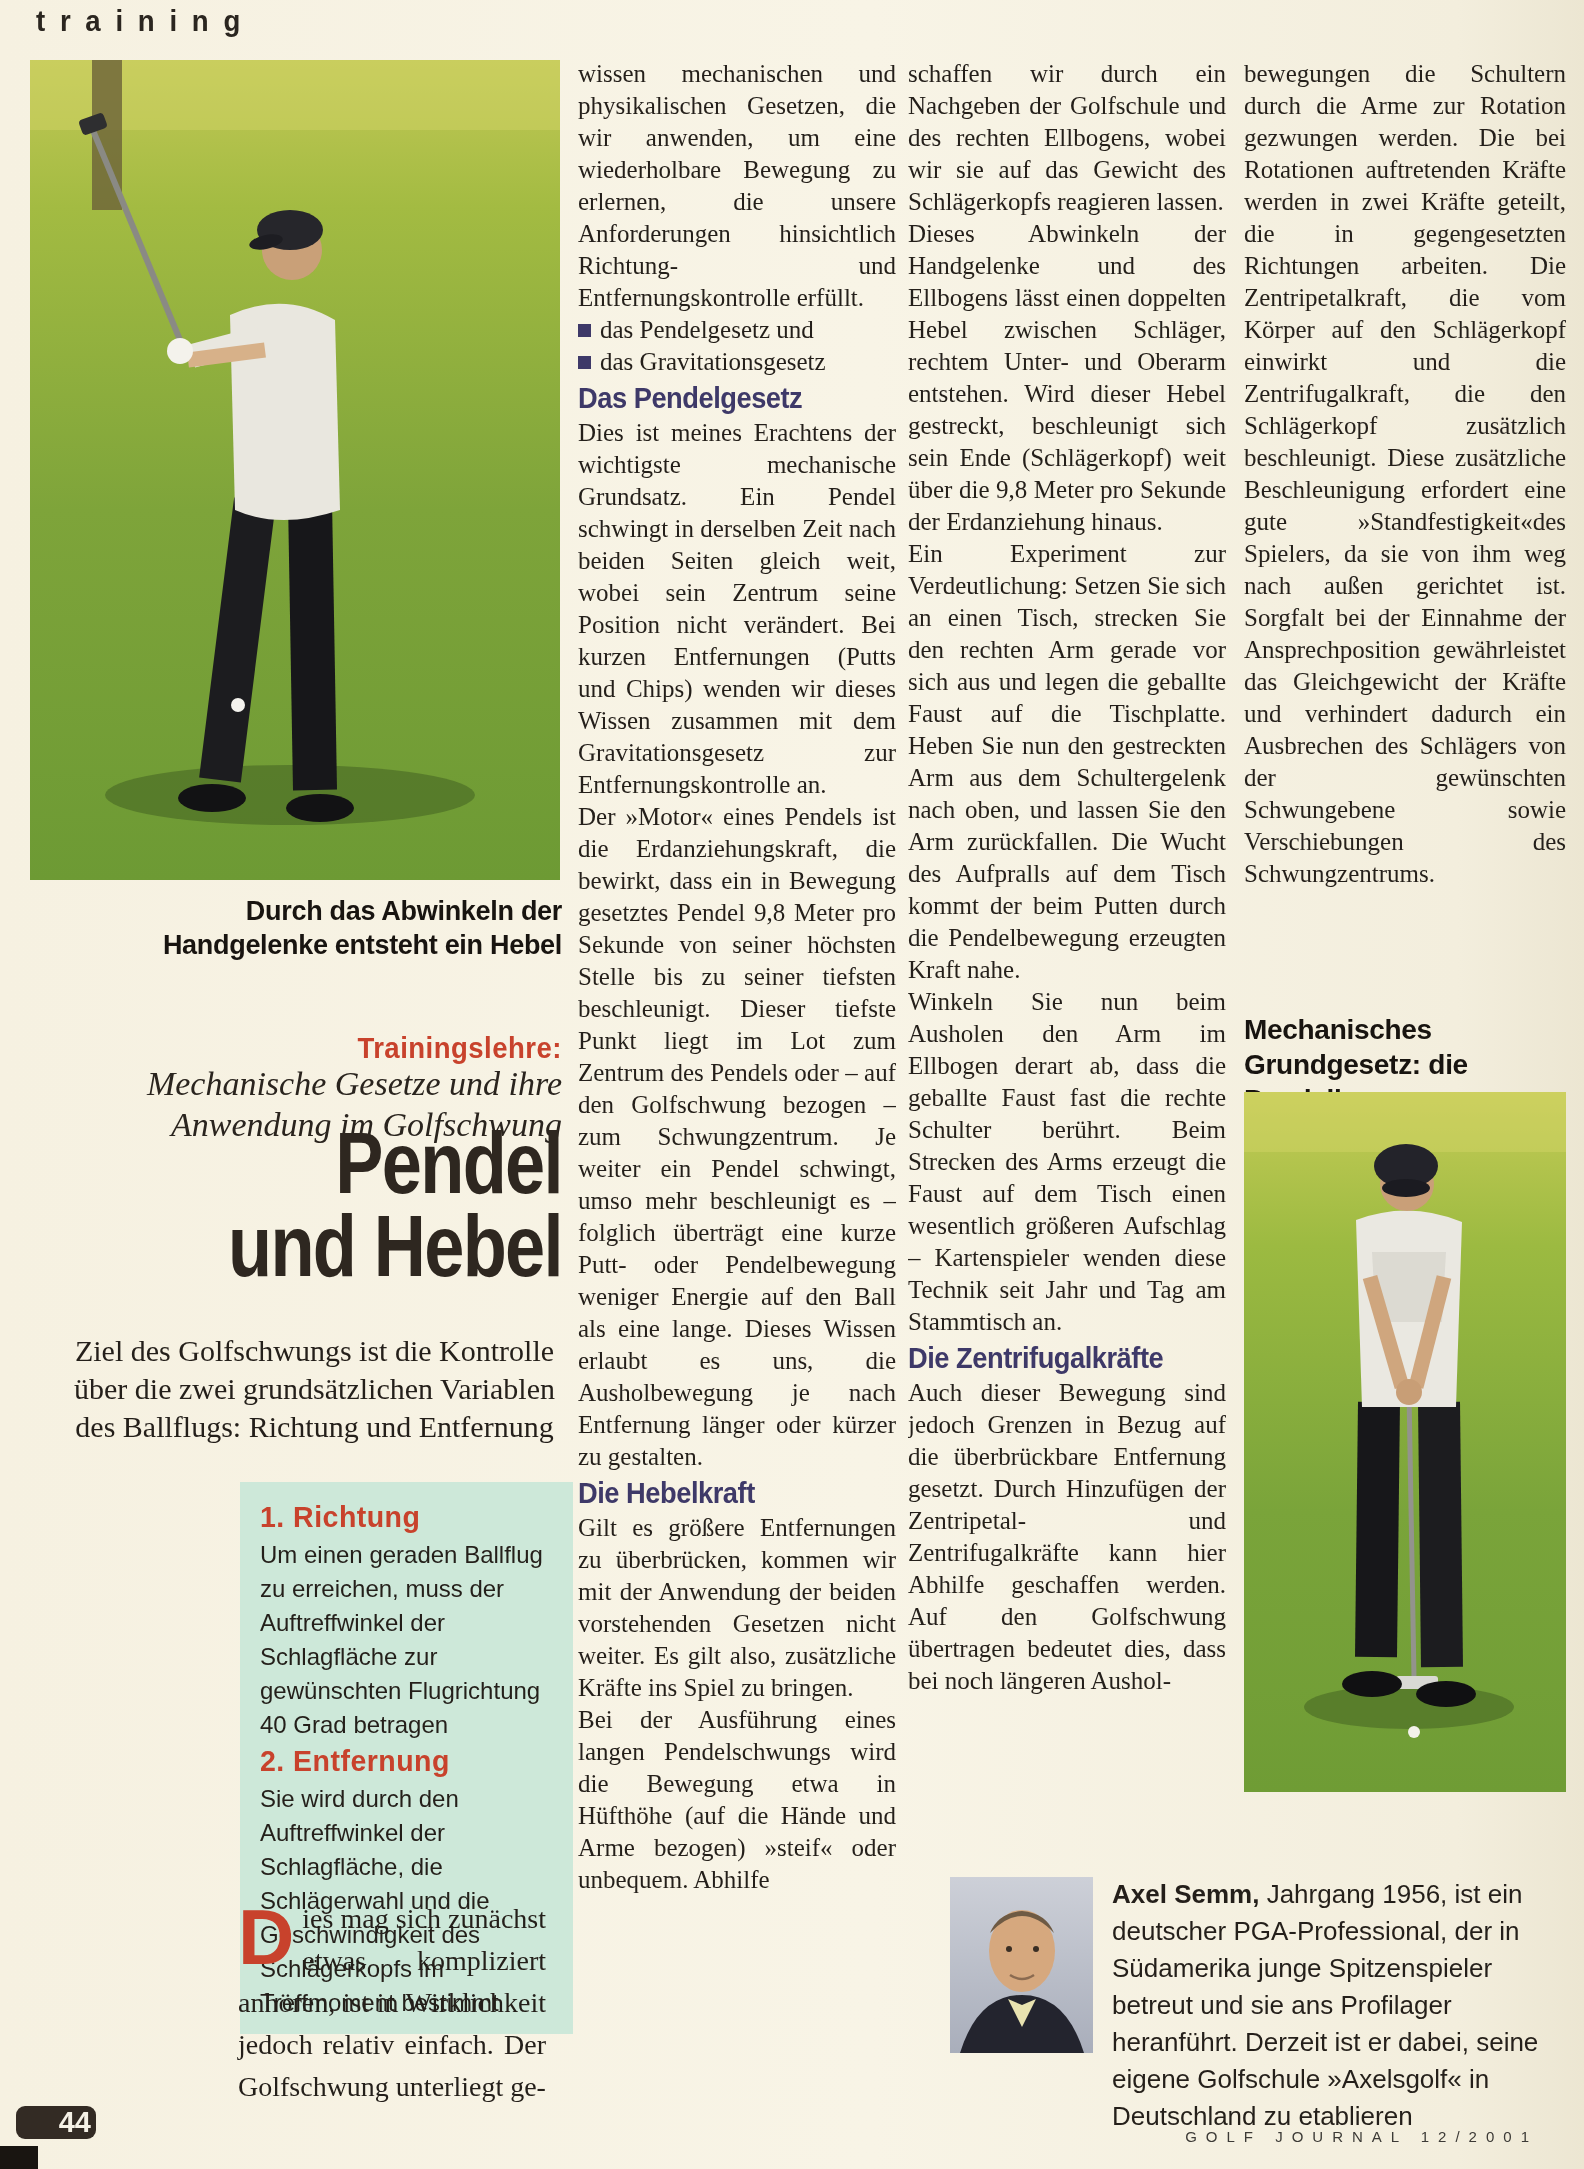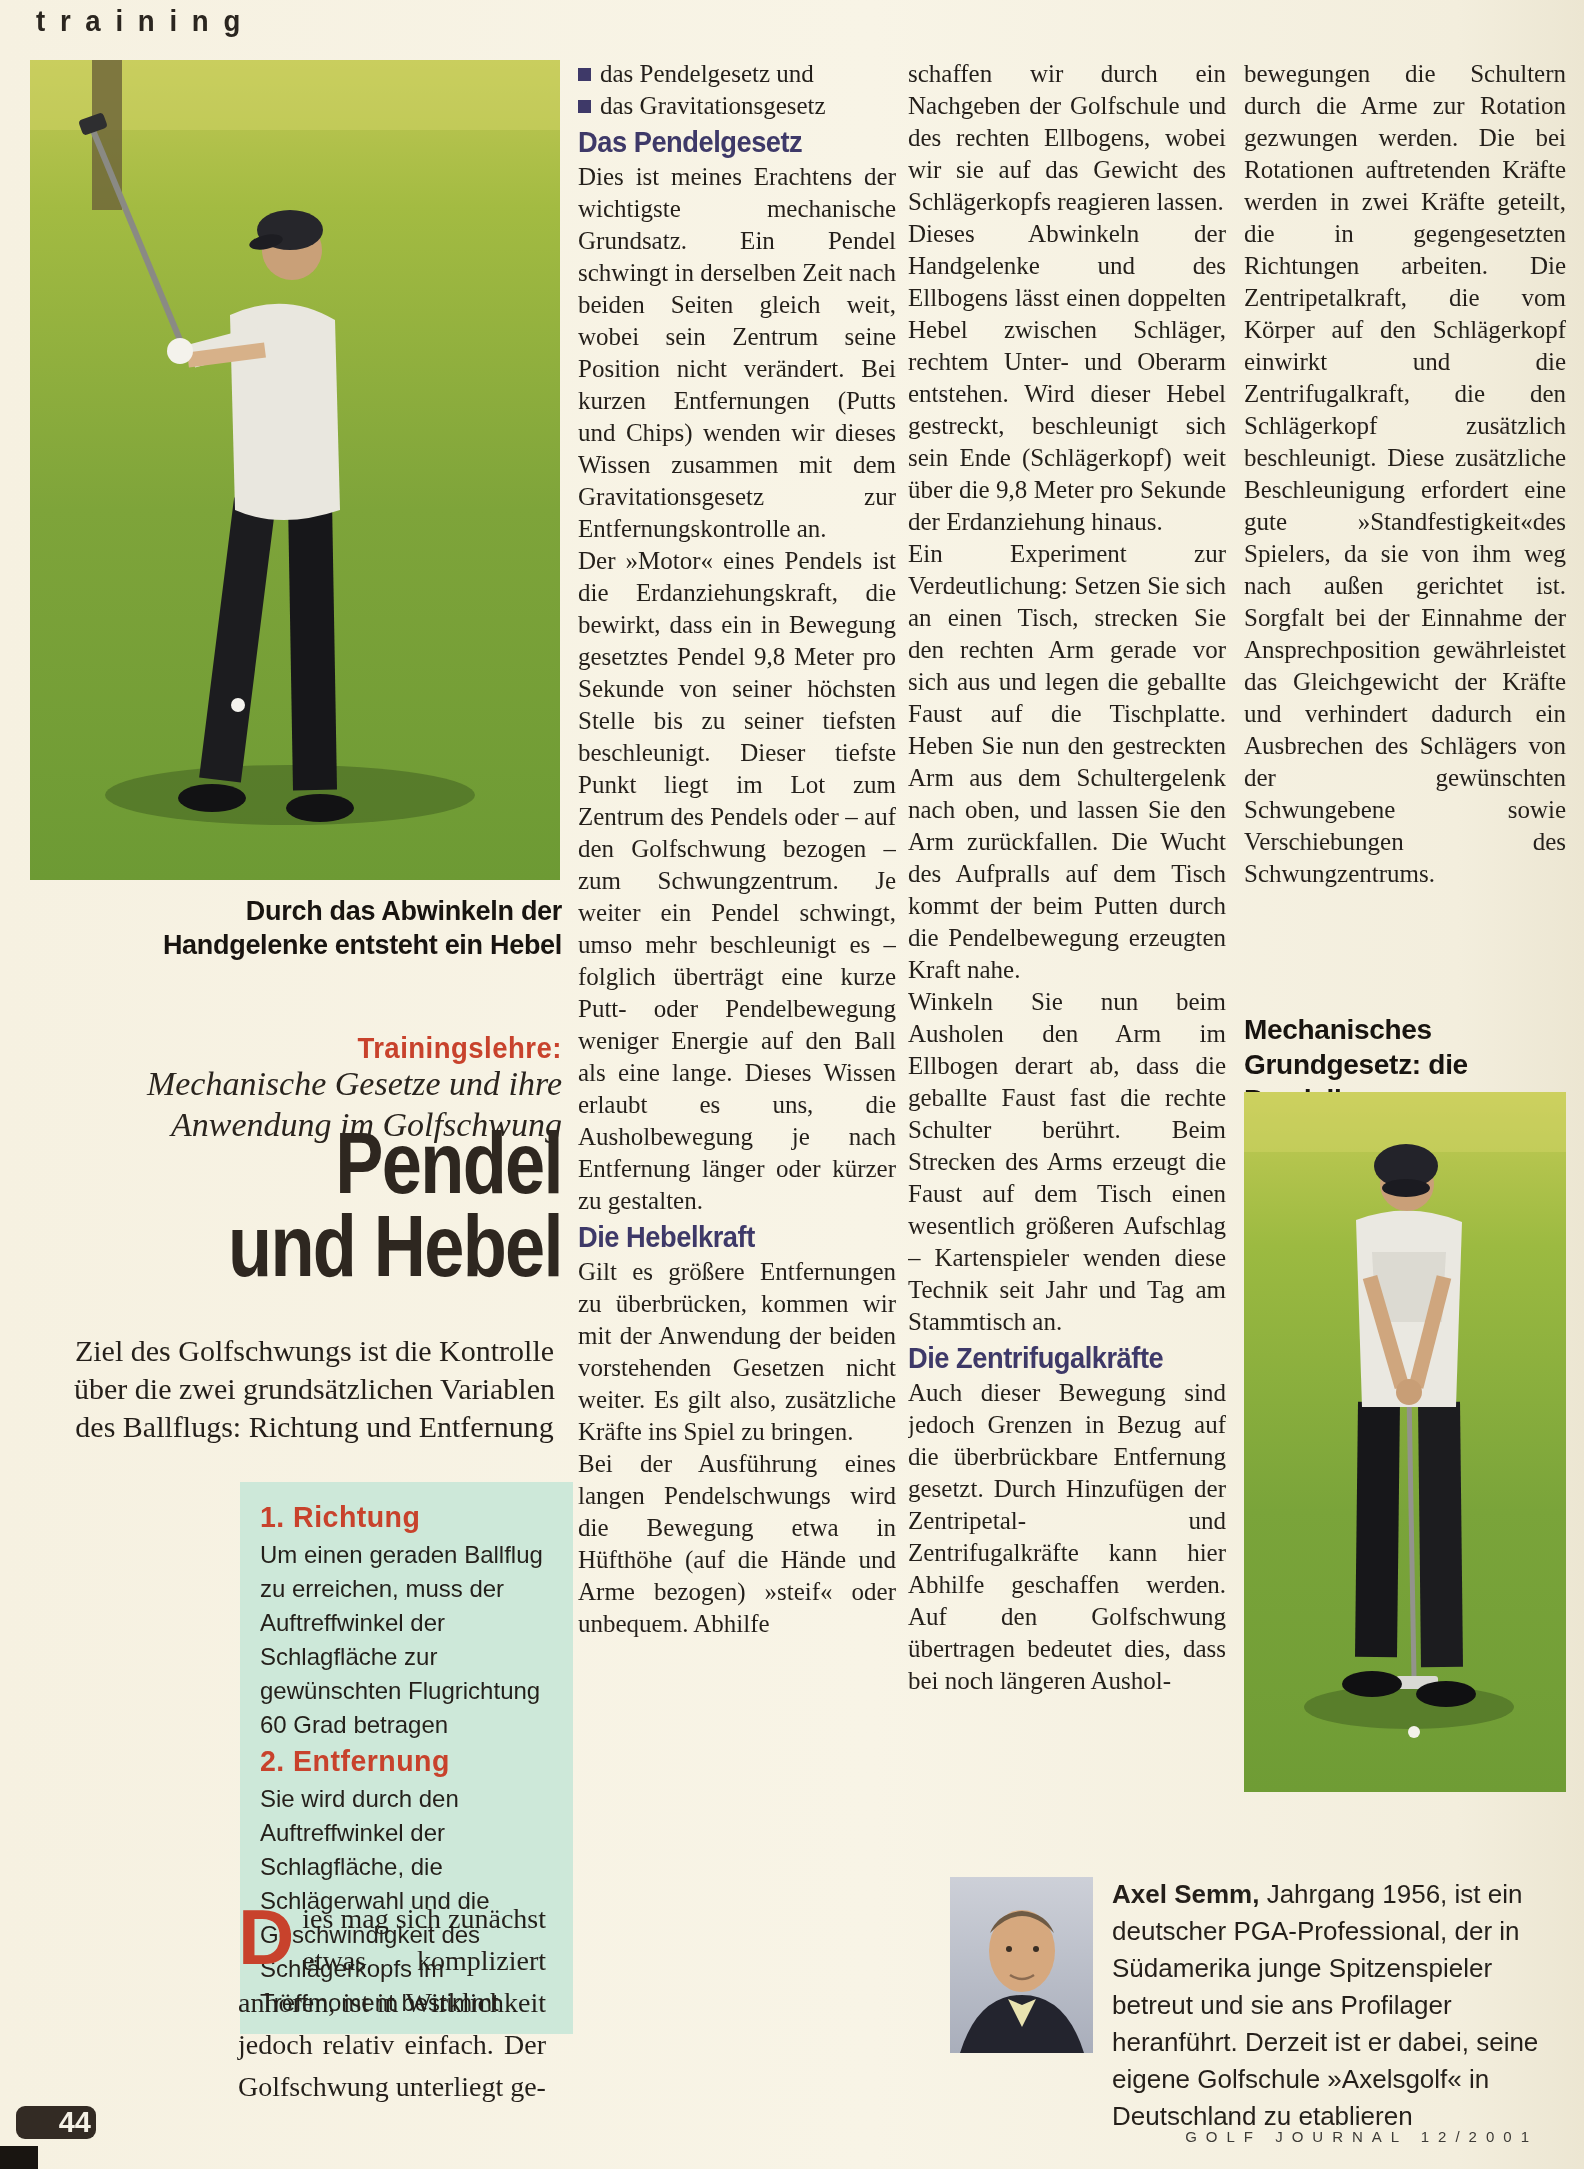--- a/index.html
+++ b/index.html
@@ -90,30 +90,31 @@
 
   <div class="abs" style="left:60px;top:1122px;width:502px;">
     <div class="headline">Pendel</div>
     <div class="headline">und Hebel</div>
   </div>
 
   <div class="abs standfirst" style="left:62px;top:1332px;width:505px;">Ziel des Golfschwungs ist die Kontrolle über die zwei grundsätzlichen Variablen des Ballflugs: Richtung und Entfernung</div>
 
   <div class="abs greenbox" style="left:240px;top:1482px;width:295px;padding-left:20px;">
     <div class="gb-title">1. Richtung</div>
-    <div class="gb-text">Um einen geraden Ballflug zu erreichen, muss der Auftreffwinkel der Schlagfläche zur gewünschten Flugrichtung 60 Grad betragen</div>
+    <div class="gb-text">Um einen geraden Ballflug zu erreichen, muss der Auftreffwinkel der Schlagfläche zur gewünschten Flugrichtung 40 Grad betragen</div>
     <div class="gb-title">2. Entfernung</div>
     <div class="gb-text">Sie wird durch den Auftreffwinkel der Schlagfläche, die Schlägerwahl und die Geschwindigkeit des Schlägerkopfs im Treffmoment bestimmt</div>
   </div>
 
   <div class="abs intro" style="left:238px;top:1898px;width:308px;">
     <span class="dropcap">D</span><span>ies mag sich zunächst etwas kompliziert anhören, ist in Wirklichkeit jedoch relativ einfach. Der Golfschwung unterliegt ge-</span>
   </div>
 
   <div class="abs col" style="left:578px;top:58px;width:318px;height:2056px;overflow:hidden;">
+    <p>wissen mechanischen und physikalischen Gesetzen, die wir anwenden, um eine wiederholbare Bewegung zu erlernen, die unsere Anforderungen hinsichtlich Richtung- und Entfernungskontrolle erfüllt.</p>
     <div class="bullet">
       <span class="sq"></span>
       <span>das Pendelgesetz und</span>
     </div>
     <div class="bullet">
       <span class="sq"></span>
       <span>das Gravitationsgesetz</span>
     </div>
     <div class="bodyhead">Das Pendelgesetz</div>
     <p>Dies ist meines Erachtens der wichtigste mechanische Grundsatz. Ein Pendel schwingt in derselben Zeit nach beiden Seiten gleich weit, wobei sein Zentrum seine Position nicht verändert. Bei kurzen Entfernungen (Putts und Chips) wenden wir dieses Wissen zusammen mit dem Gravitationsgesetz zur Entfernungskontrolle an.</p>

